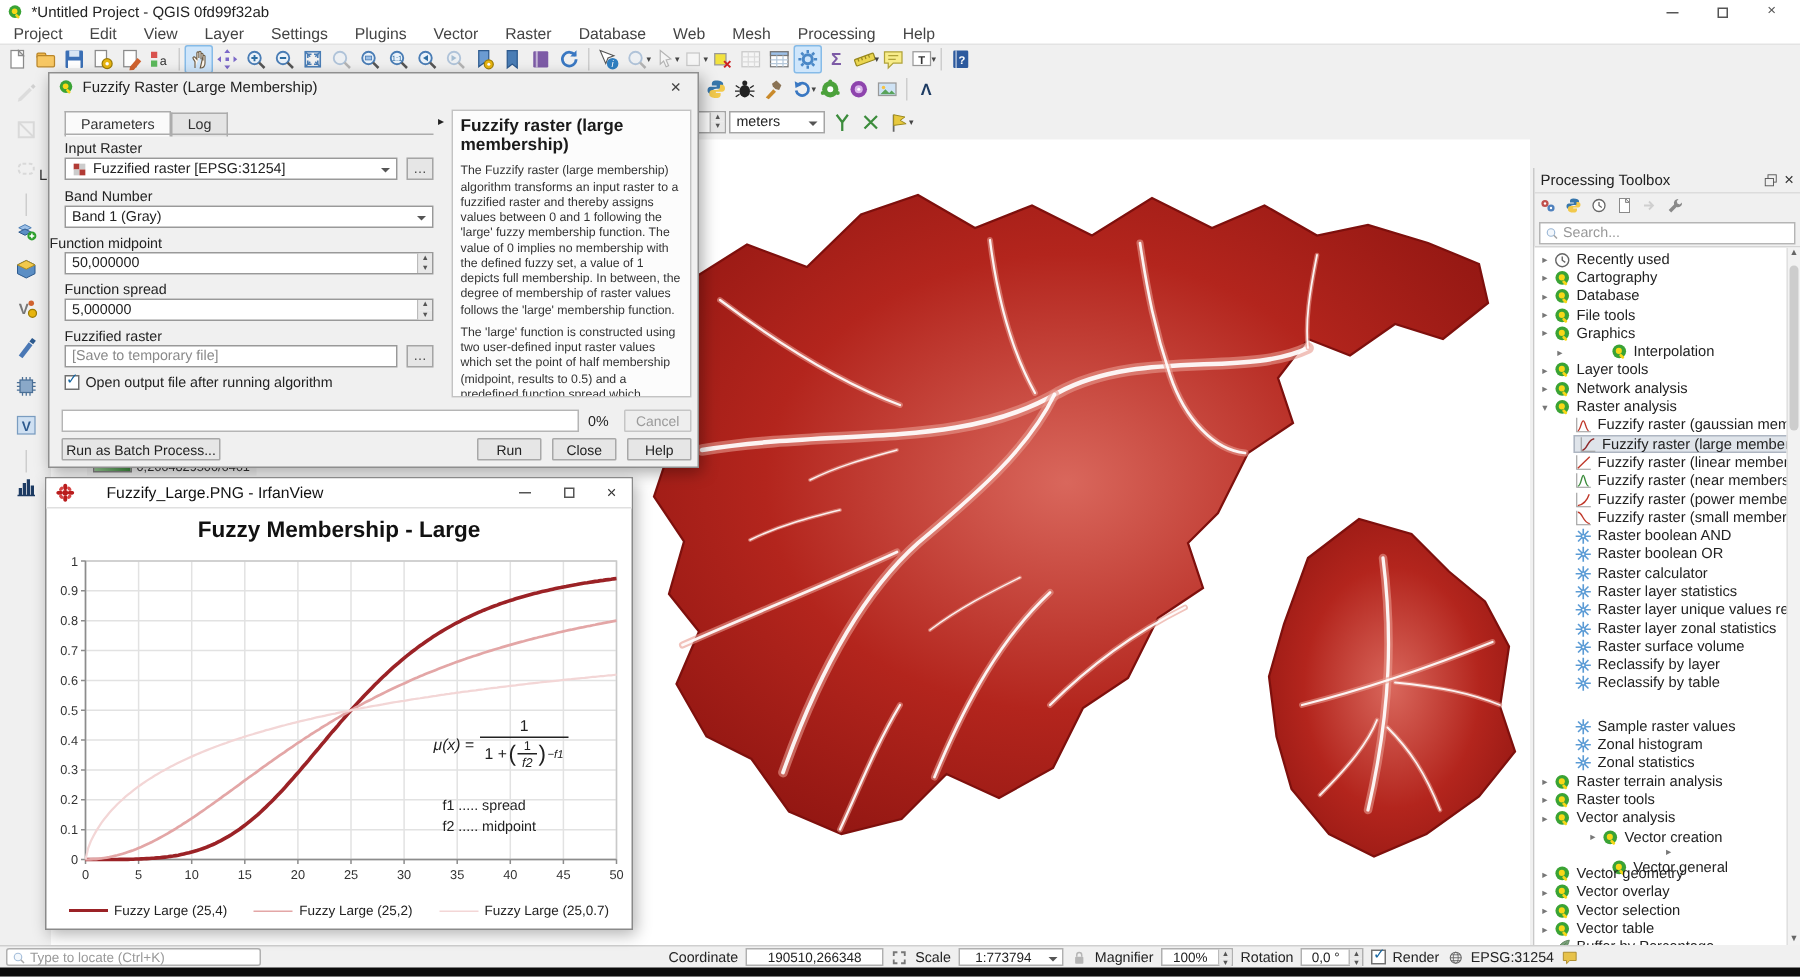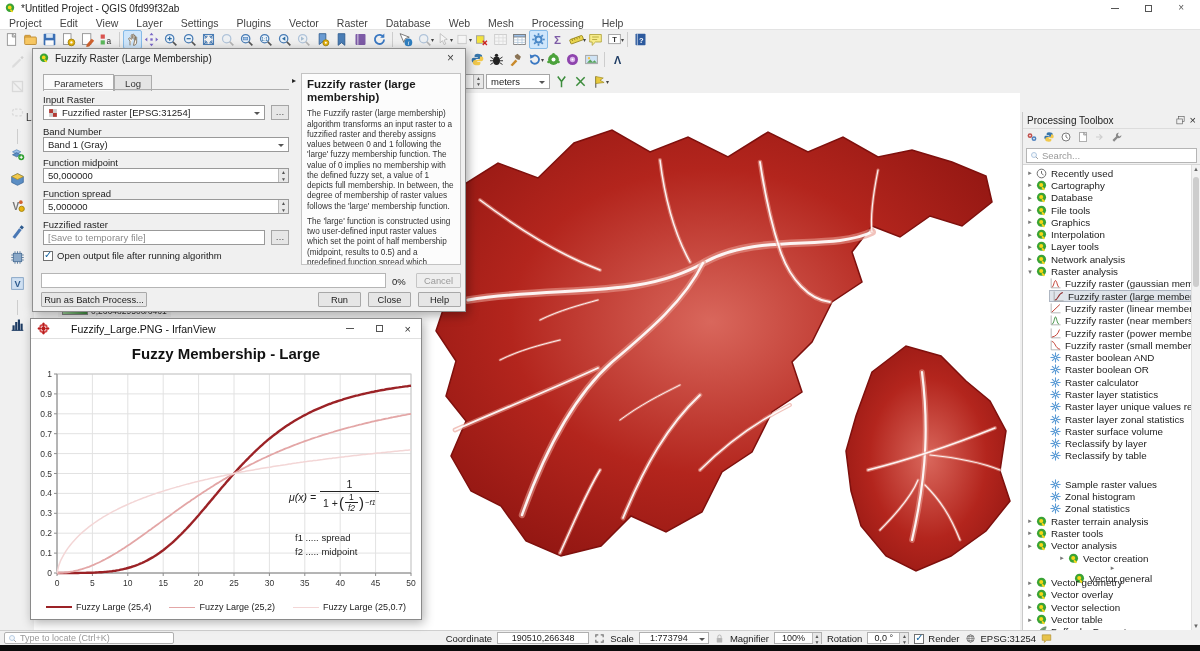--- a/index.html
+++ b/index.html
@@ -853,21 +853,21 @@
               <span class="chev">▸</span>
               <span class="lbl-wrap">
                 <span class="tico"><svg viewBox="0 0 18 18" xmlns="http://www.w3.org/2000/svg">
                     <circle cx="9" cy="8.6" r="6.3" fill="#3aa335"></circle>
                     <circle cx="8.6" cy="8.2" r="2.8" fill="#f8d718"></circle>
                     <rect x="10.5" y="10.5" width="5" height="2.6" rx="1" transform="rotate(45 10.5 10.5)" fill="#f8d718"></rect>
                   </svg></span>
                 <span>Graphics</span>
               </span>
             </div>
-            <div class="tree-row" style="padding-left: 2px;">
+            <div class="tree-row" style="padding-left: 12px; gap: 28px;">
               <span class="chev">▸</span>
               <span class="lbl-wrap">
                 <span class="tico"><svg viewBox="0 0 18 18" xmlns="http://www.w3.org/2000/svg">
                     <circle cx="9" cy="8.6" r="6.3" fill="#3aa335"></circle>
                     <circle cx="8.6" cy="8.2" r="2.8" fill="#f8d718"></circle>
                     <rect x="10.5" y="10.5" width="5" height="2.6" rx="1" transform="rotate(45 10.5 10.5)" fill="#f8d718"></rect>
                   </svg></span>
                 <span>Interpolation</span>
               </span>
             </div>
@@ -1311,21 +1311,21 @@
             </svg></span>
         <span>Fuzzified raster [EPSG:31254]</span>
       </span>
       <span class="dots-btn" style="left:238px;top:56px">…</span>
 
       <span class="dlg-label" style="left:10px;top:77px">Band Number</span>
       <span class="dlg-field combo-f" style="left:10px;top:88px;width:246px">
         <span>Band 1 (Gray)</span>
       </span>
 
-      <span class="dlg-label" style="left:10px;top:108px">Function midpoint</span>
+      <span class="dlg-label" style="left:0;top:108px">Function midpoint</span>
       <span class="dlg-field spin-f" style="left:10px;top:119px;width:246px;padding-right:12px">
         <span>50,000000</span>
         <span class="spin-arrows">
             <i>▲</i>
             <i>▼</i>
           </span>
       </span>
 
       <span class="dlg-label" style="left:10px;top:139px">Function spread</span>
       <span class="dlg-field spin-f" style="left:10px;top:150px;width:246px;padding-right:12px">

